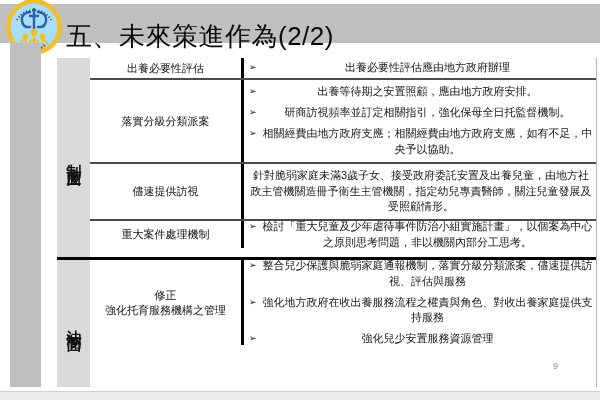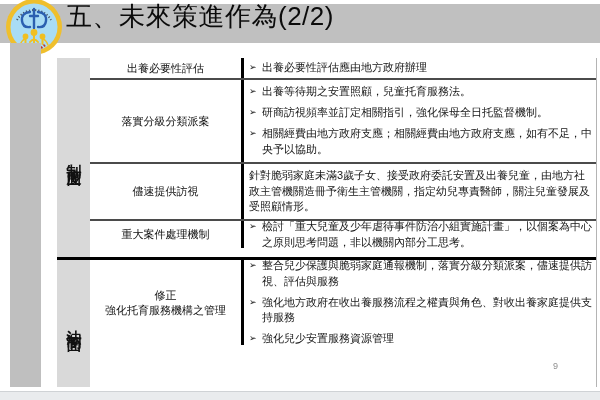--- a/index.html
+++ b/index.html
@@ -4,21 +4,21 @@
 <style>
   html,body{margin:0;padding:0;}
   body{
     width:600px;height:400px;position:relative;overflow:hidden;
     background:#ffffff;
     font-family:"Liberation Sans","DejaVu Sans",sans-serif;
   }
   
   .banner{position:absolute;left:0;top:4px;width:600px;height:39px;background:#C0C0C0;}
   .slide-title{
-    position:absolute;left:66px;top:0;height:32px;line-height:32px;
+    position:absolute;left:66px;top:20px;height:32px;line-height:32px;
     font-size:26px;color:#0b0b0b;letter-spacing:.5px;white-space:nowrap;font-weight:500;
   }
   .logo{position:absolute;left:4px;top:-2px;width:60px;height:60px;}
   
   .left-bar{position:absolute;left:10px;top:43px;width:31px;height:344px;background:#BFBFBF;}
   
   .policy-table{
     position:absolute;left:57px;top:58px;width:540px;height:329px;
     display:flex;flex-direction:column;box-sizing:border-box;
     border-right:1px solid #b4b4b4;
@@ -42,21 +42,21 @@
     align-items:center;justify-content:center;text-align:center;
     font-size:11px;color:#111;line-height:1.35;padding:0 4px;box-sizing:border-box;
   }
   .vline{width:3px;flex:none;background:#000;}
   .cell{
     flex:1;min-width:0;display:flex;flex-direction:column;justify-content:center;
     padding:1px 3px 1px 5px;font-size:11px;color:#161616;line-height:1.45;box-sizing:border-box;
   }
   .item{display:flex;margin:2.5px 0;}
   .item .marker{width:13px;flex:none;font-size:9px;padding-top:1px;color:#111;}
-  .item .txt{flex:1;min-width:0;}
+  .item .txt{flex:1;min-width:0;text-align:center;}
   .sec-divider{height:3px;flex:none;background:#000;}
   
   .footer-strip{position:absolute;left:0;top:391px;width:600px;height:9px;background:#E9EBED;border-top:1px solid #cfd2d5;box-sizing:border-box;}
   .page-number{position:absolute;left:553px;top:361px;font-size:9px;color:#8f8f8f;}
 </style>
 </head>
 <body>
 
 <div class="banner"></div>
 <div class="slide-title">五、未來策進作為(2/2)</div>
@@ -106,21 +106,21 @@
         </div>
       </div>
       <div class="row r-b">
         <div class="row-label">
           <div>落實分級分類派案</div>
         </div>
         <div class="vline"></div>
         <div class="cell">
           <div class="item">
             <span class="marker">➢</span>
-            <span class="txt">出養等待期之安置照顧，兒童托育服務法。</span>
+            <span class="txt">出養等待期之安置照顧，應由地方政府安排。</span>
           </div>
           <div class="item">
             <span class="marker">➢</span>
             <span class="txt">研商訪視頻率並訂定相關指引，強化保母全日托監督機制。</span>
           </div>
           <div class="item">
             <span class="marker">➢</span>
             <span class="txt">相關經費由地方政府支應；相關經費由地方政府支應，如有不足，中央予以協助。</span>
           </div>
         </div>

